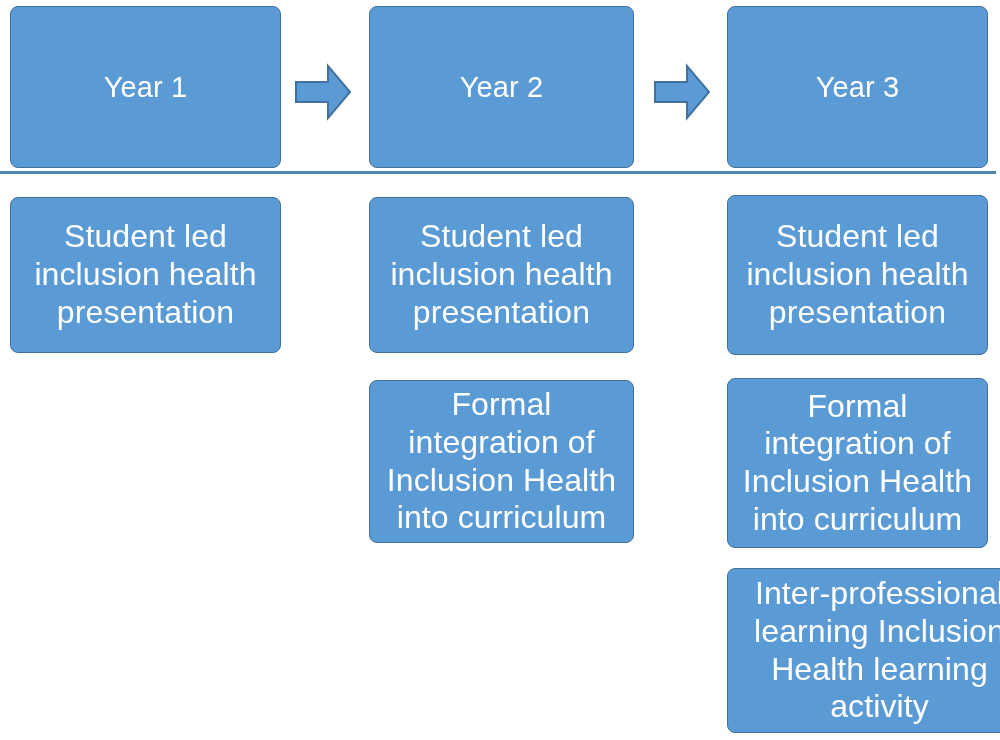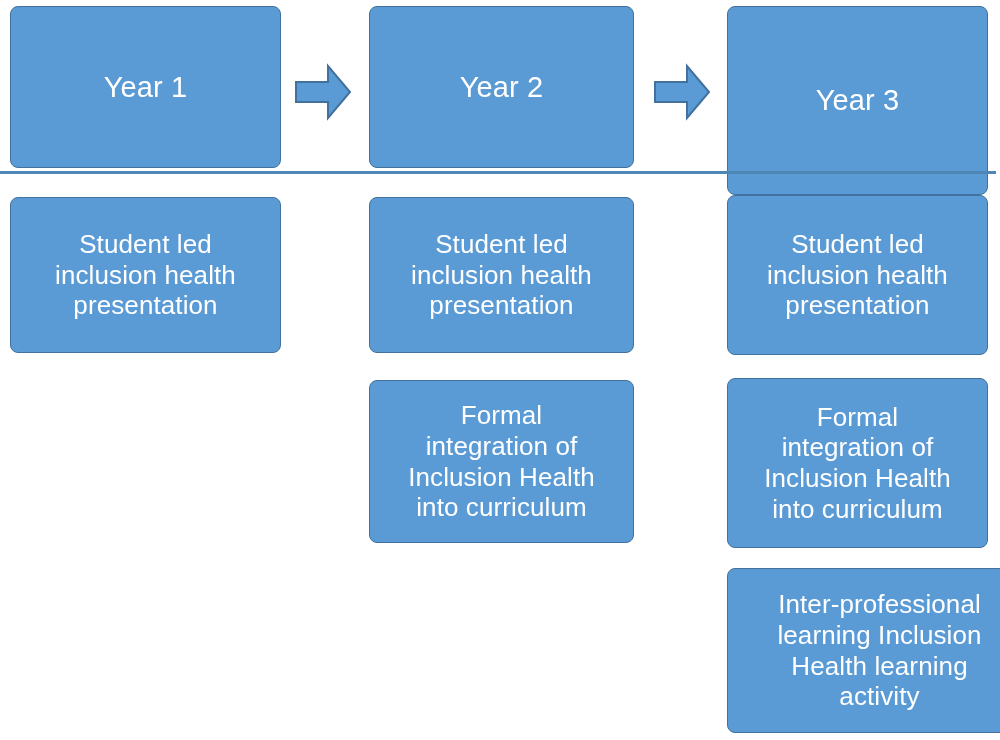--- a/index.html
+++ b/index.html
@@ -45,21 +45,21 @@
     white-space: pre-line;
   }
 
   
   .year-box {
     font-size: 29px;
   }
 
   
   .item-box {
-    font-size: 26px;
+    font-size: 32px;
   }
 
   
   #divider {
     position: absolute;
     left: 0;
     top: 171px;
     width: 996px;
     height: 3px;
     background: #4E87B6;
@@ -86,21 +86,21 @@
 <div id="canvas">
 
   <div class="box year-box" style="left:10px; top:6px; width:271px; height:162px;">
     <span class="box-text"><span>Year 1</span></span>
   </div>
 
   <div class="box year-box" style="left:369px; top:6px; width:265px; height:162px;">
     <span class="box-text">Year 2</span>
   </div>
 
-  <div class="box year-box" style="left:727px; top:6px; width:261px; height:189px;text-align:center;">
+  <div class="box year-box" style="left:727px; top:6px; width:261px; height:162px;text-align:center;">
     <span class="box-text">Year 3</span>
   </div>
 
   <div class="arrow" style="left:294px; top:63px; width:58px; height:58px;">
     <svg width="58" height="58" viewBox="0 0 58 58" aria-hidden="true">
       <polygon class="arrow-shape" points="2,19 34,19 34,3 56,29 34,55 34,39 2,39"></polygon>
     </svg>
   </div>
 
   <div class="arrow" style="left:653px; top:63px; width:58px; height:58px;">

